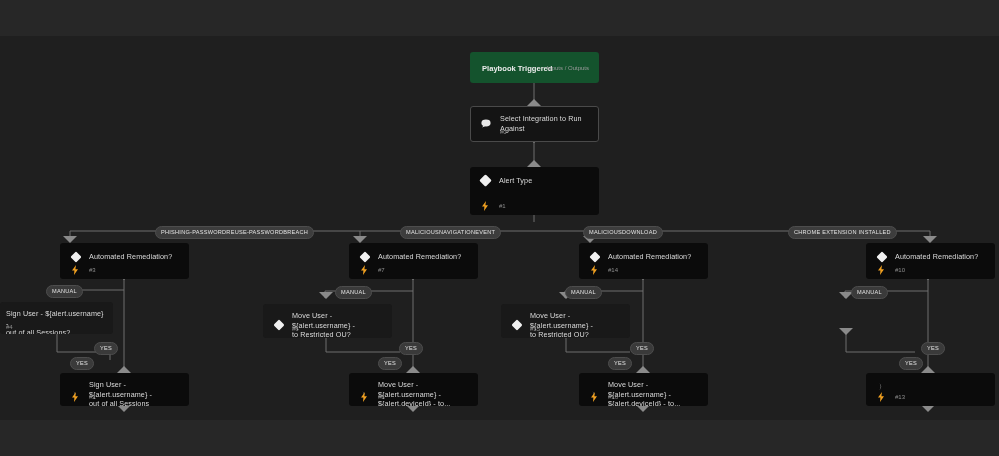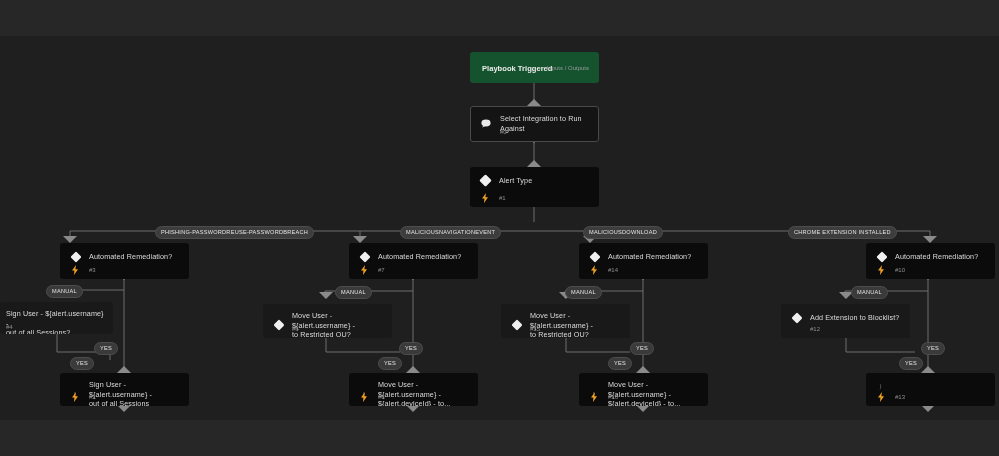--- a/index.html
+++ b/index.html
@@ -265,21 +265,21 @@
         <svg width="11" height="9" viewBox="0 0 11 9">
             <ellipse cx="5" cy="4" rx="4.6" ry="3.4" fill="#e9e9e9"></ellipse>
             <path d="M2.4 6.6 L1.2 8.6 L4 7.2 Z" fill="#e9e9e9"></path>
           </svg>
       </span>
       <span class="node-title">Select Integration to Run Against</span>
     </div>
     <span class="node-sub">#0</span>
   </div>
 
-  <div class="node dark" style="left:470px; top:167px; width:129px; height:40px;">
+  <div class="node dark" style="left:470px; top:167px; width:129px; height:48px;">
     <div class="node-row">
       <span class="node-ico">
           <span class="diamond"></span>
         </span>
       <span class="node-title">Alert Type</span>
     </div>
     <span class="bolt">
       <svg width="6" height="10" viewBox="0 0 6 10">
           <path d="M4 0 L0 5.6 H2.4 L2 10 L6 4.2 H3.4 Z" fill="#f0a020"></path>
         </svg>
@@ -442,29 +442,20 @@
     </div>
     <span class="bolt">
       <svg width="6" height="10" viewBox="0 0 6 10">
           <path d="M4 0 L0 5.6 H2.4 L2 10 L6 4.2 H3.4 Z" fill="#f0a020"></path>
         </svg>
     </span>
     <span class="node-sub">#10</span>
   </div>
   <span class="pill manual" style="left:851px; top:286px;">MANUAL</span>
 
-  <div class="node mid" style="left:781px; top:304px; width:129px; height:34px;">
-    <div class="node-row">
-      <span class="node-ico">
-          <span class="diamond sm"></span>
-        </span>
-      <span class="node-title">Add Extension to Blocklist?</span>
-    </div>
-    <span class="node-sub">#12</span>
-  </div>
 
   <span class="pill yes" style="left:921px; top:342px;">YES</span>
   <span class="pill yes" style="left:899px; top:357px;">YES</span>
 
   <div class="node dark" style="left:866px; top:373px; width:129px; height:33px;">
     <div class="node-row">
       <span class="node-ico">
         <svg width="9" height="9" viewBox="0 0 9 9">
             <path d="M1.5 0.6 A4.2 4.2 0 0 1 1.5 8.4 A3 4 0 0 0 1.5 0.6 Z" fill="#e9e9e9"></path>
           </svg>

